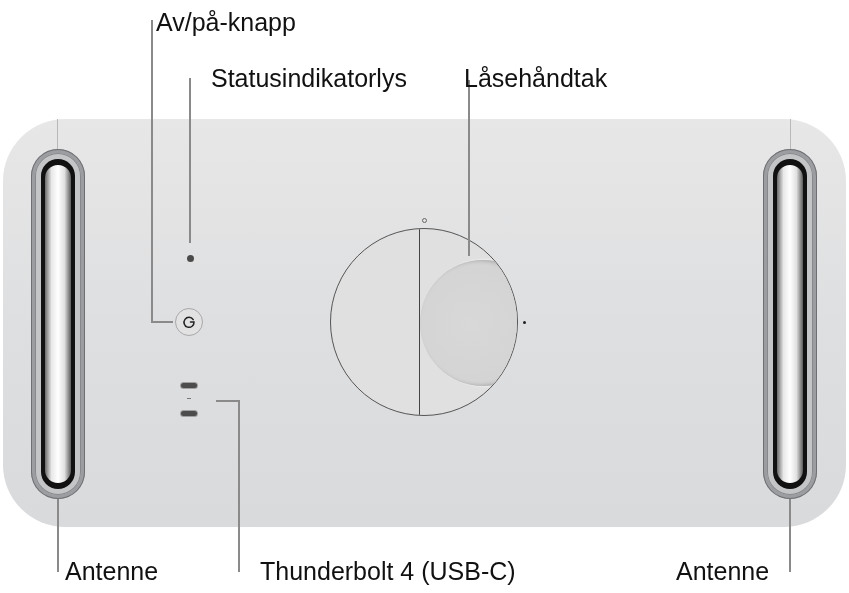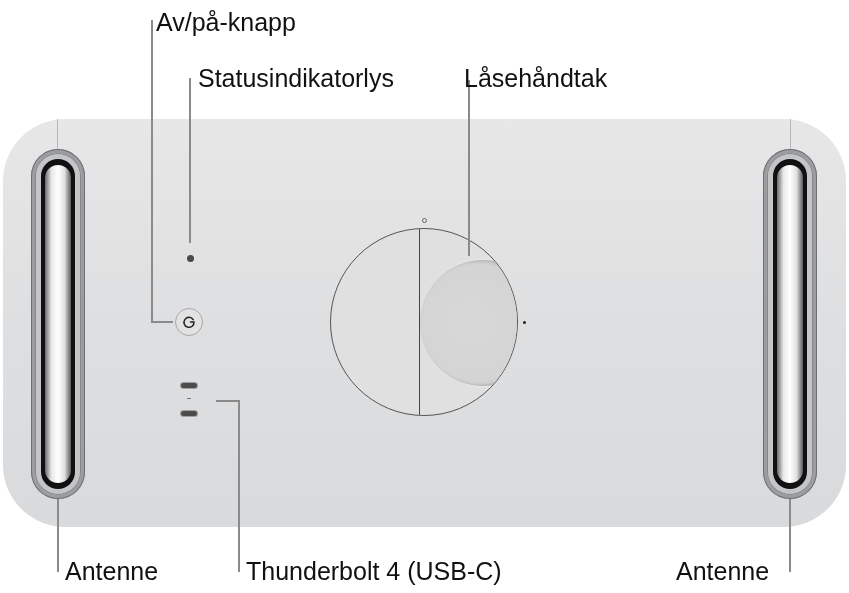--- a/index.html
+++ b/index.html
@@ -86,17 +86,17 @@
 
 <div class="line" style="left:468px; top:80px; width:2px; height:176px;"></div>
 
 <div class="line" style="left:216px; top:400px; width:24px; height:2px;"></div>
 <div class="line" style="left:238px; top:400px; width:2px; height:172px;"></div>
 
 <div class="line" style="left:57px; top:499px; width:2px; height:73px;"></div>
 <div class="line" style="left:789px; top:499px; width:2px; height:73px;"></div>
 
 <div class="label" style="left:156px; top:10px;">Av/på-knapp</div>
-<div class="label" style="left:198px; top:66px;">Statusindikatorlys</div>
+<div class="label" style="left:211px; top:66px;">Statusindikatorlys</div>
 <div class="label" style="left:464px; top:66px;">Låsehåndtak</div>
 <div class="label" style="left:65px; top:559px;">Antenne</div>
-<div class="label" style="left:246px; top:559px;">Thunderbolt 4 (USB-C)</div>
+<div class="label" style="left:260px; top:559px;">Thunderbolt 4 (USB-C)</div>
 <div class="label" style="left:676px; top:559px;">Antenne</div>
 
 </body></html>

